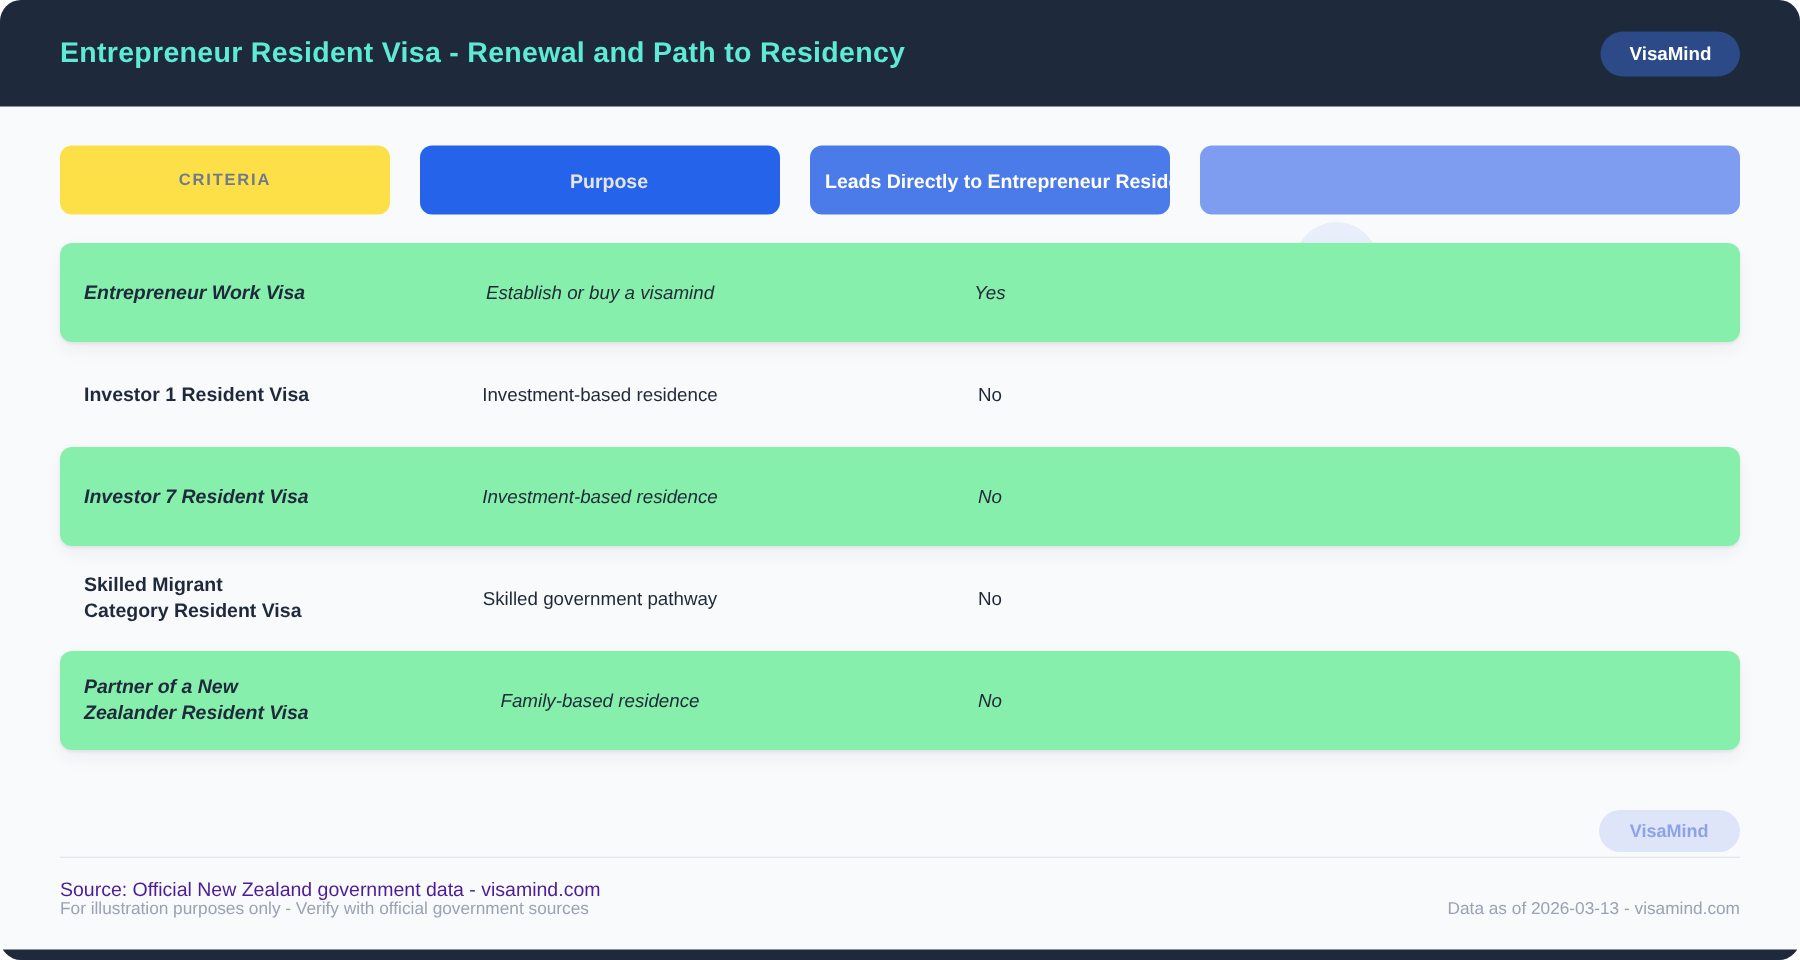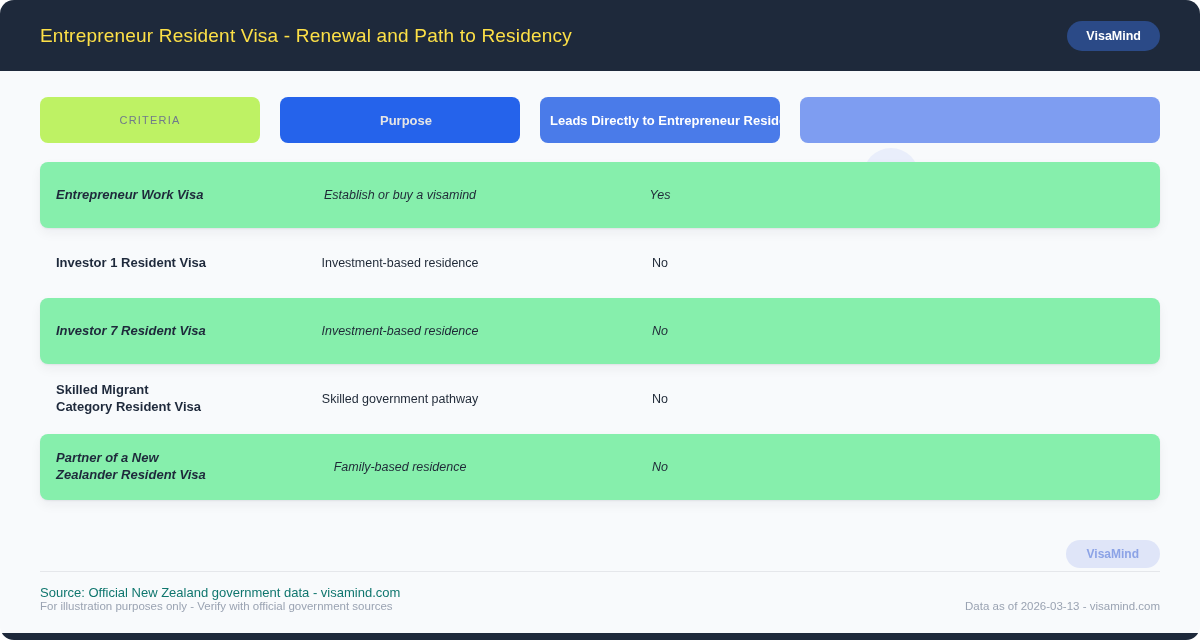--- a/index.html
+++ b/index.html
@@ -18,21 +18,21 @@
   }
 
   
   .app-header {
     height: 71px; flex: 0 0 71px;
     background: #1e293b;
     display: flex; align-items: center; justify-content: space-between;
     padding: 0 40px; box-sizing: border-box;
   }
   .app-title {
-    color: #fde047; font-size: 19px; font-weight: normal; letter-spacing: 0.2px;
+    color: #5eead4; font-size: 19px; font-weight: bold; letter-spacing: 0.2px;
   }
   .brand-badge {
     background: #2b4a87; color: #ffffff;
     font-size: 12.5px; font-weight: bold;
     padding: 8px 19px; border-radius: 9999px;
   }
 
   
   .main { flex: 1 1 auto; position: relative; padding: 0 40px; box-sizing: border-box; }
 
@@ -48,22 +48,22 @@
     column-gap: 20px;
   }
 
   .header-pills { margin-top: 26px; position: relative; z-index: 1; }
   .pill {
     height: 46px; border-radius: 8px;
     display: flex; align-items: center; justify-content: center;
     box-sizing: border-box;
   }
   .pill-criteria {
-    background: #bef264; color: #707a8a;
-    font-size: 11px; font-weight: normal; letter-spacing: 1.2px;
+    background: #fde047; color: #707a8a;
+    font-size: 11px; font-weight: bold; letter-spacing: 1.2px;
     text-transform: uppercase;
   }
   .pill-blue   { background: #2563eb; color: #e5e5e5; font-size: 13px; font-weight: bold; padding-left: 12px; }
   .pill-blue2  {
     background: #4a7be9; color: #ffffff; font-size: 13px; font-weight: bold;
     justify-content: flex-start; padding: 0 10px;
     white-space: nowrap; overflow: hidden;
   }
   .pill-blue3  { background: #7e9df1; }
 
@@ -90,21 +90,21 @@
   .cell-leads { font-weight: 500; }
 
   
   .watermark-row { margin-top: 40px; display: flex; justify-content: flex-end; }
   .watermark-pill {
     background: #dfe5f8; color: #8ca3e6;
     font-size: 12px; font-weight: bold;
     padding: 7px 21px; border-radius: 9999px;
   }
   .divider { margin-top: 3px; height: 1px; background: #e5e7eb; }
-  .footer-source { margin-top: 13px; font-size: 13px; color: #0f766e; }
+  .footer-source { margin-top: 13px; font-size: 13px; color: #4c1d95; }
   .footer-bottom {
     display: flex; justify-content: space-between; align-items: baseline;
   }
   .footer-small { font-size: 11.5px; color: #9aa3b2; }
 
   .bottom-strip { flex: 0 0 7px; height: 7px; background: #1e293b; }
 </style>
 </head>
 <body>
 

